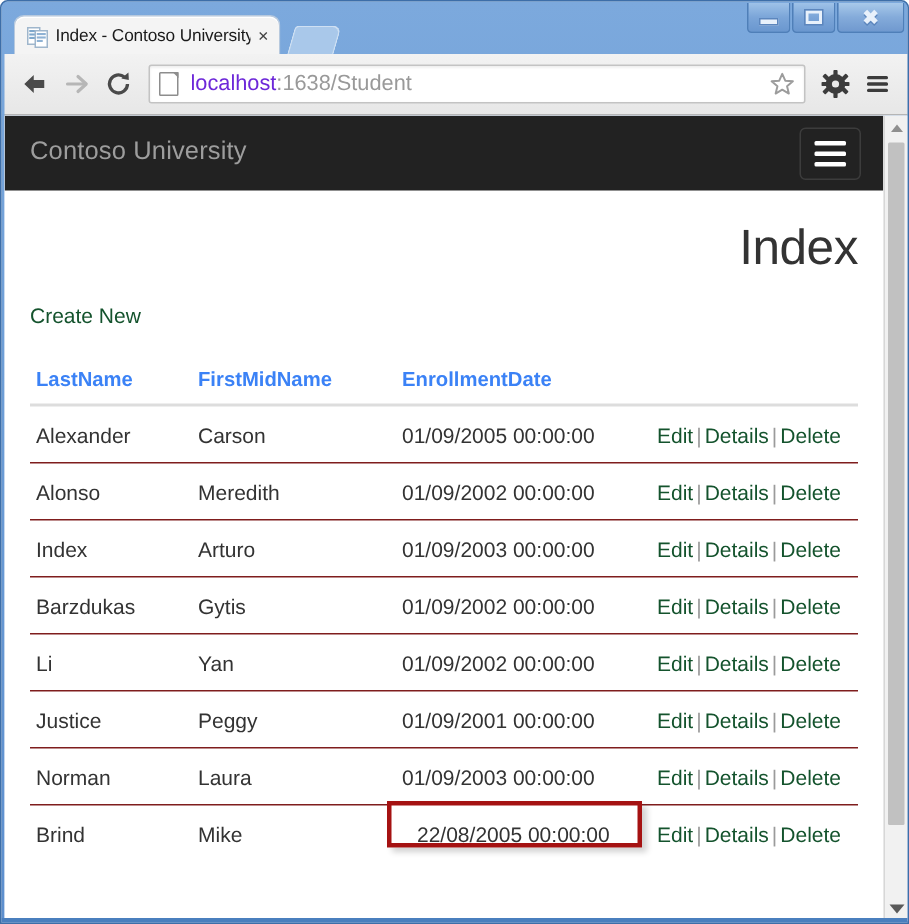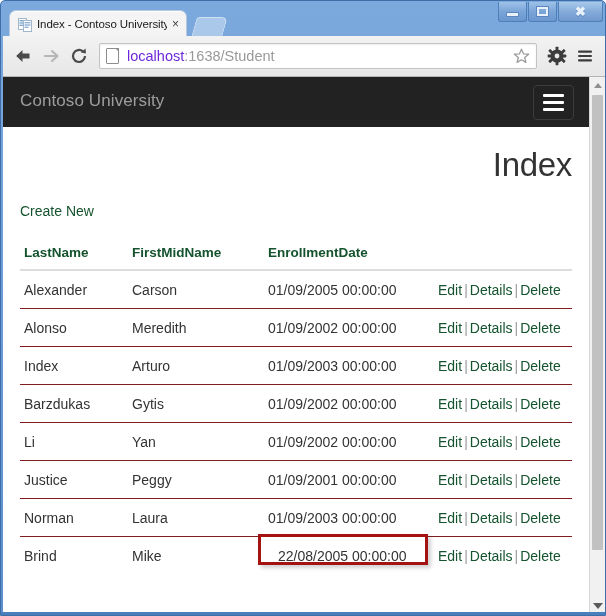--- a/index.html
+++ b/index.html
@@ -271,21 +271,21 @@
     margin-top: 17px;
     font-size: 14px;
     color: #333333;
   }
   #students-table th {
     text-align: left;
     font-weight: bold;
     font-size: 13.5px;
     padding: 8px 4px 9px 4px;
     border-bottom: 2px solid #dddddd;
-    color: #14532d;
+    color: #3b82f6;
     white-space: nowrap;
   }
   #students-table td {
     padding: 9px 4px;
     border-top: 1px solid #7f1d1d;
     vertical-align: middle;
     white-space: nowrap;
     height: 19px;
   }
   #students-table tr:first-child td { border-top: none; }

